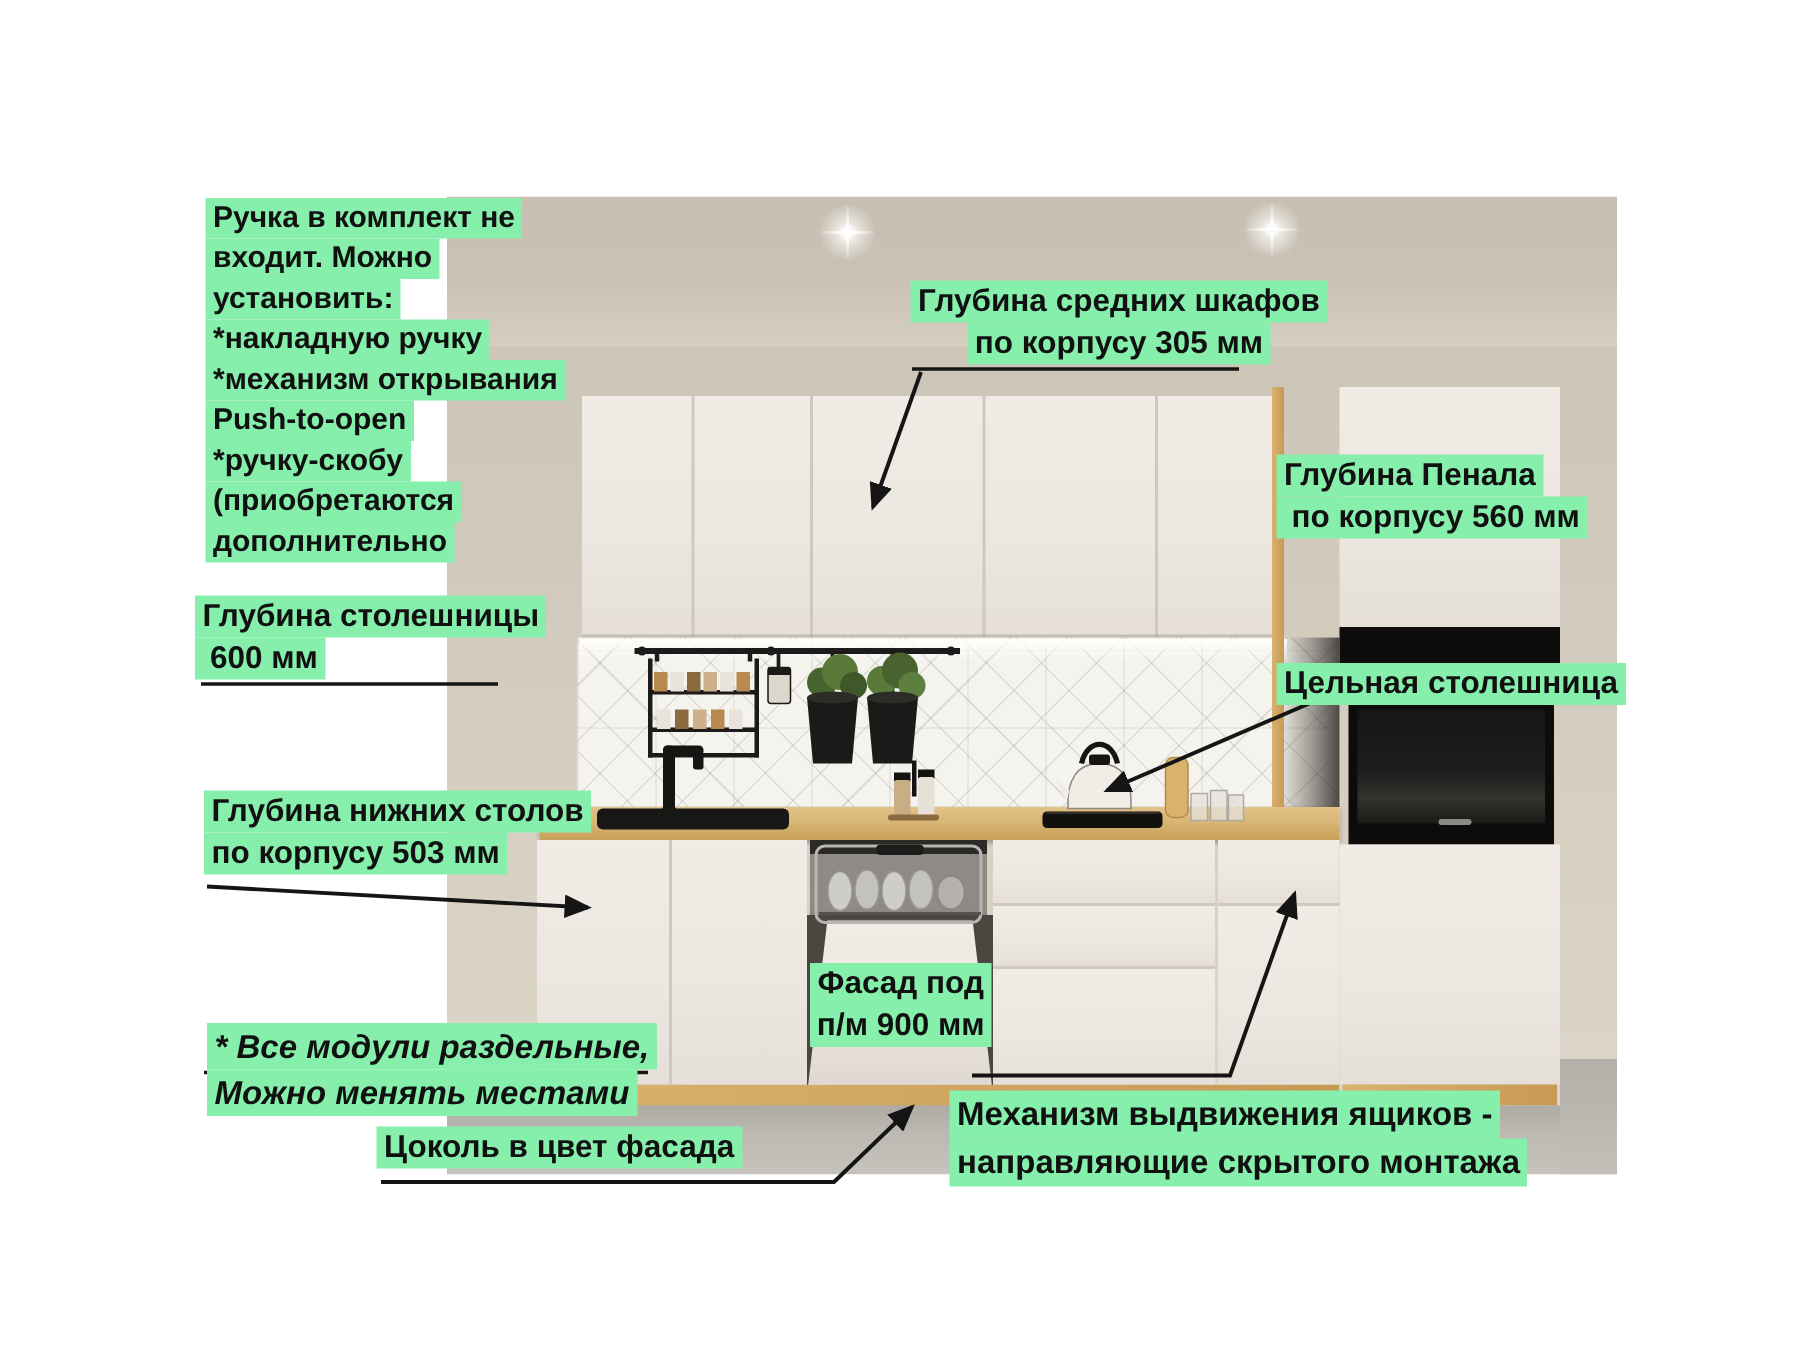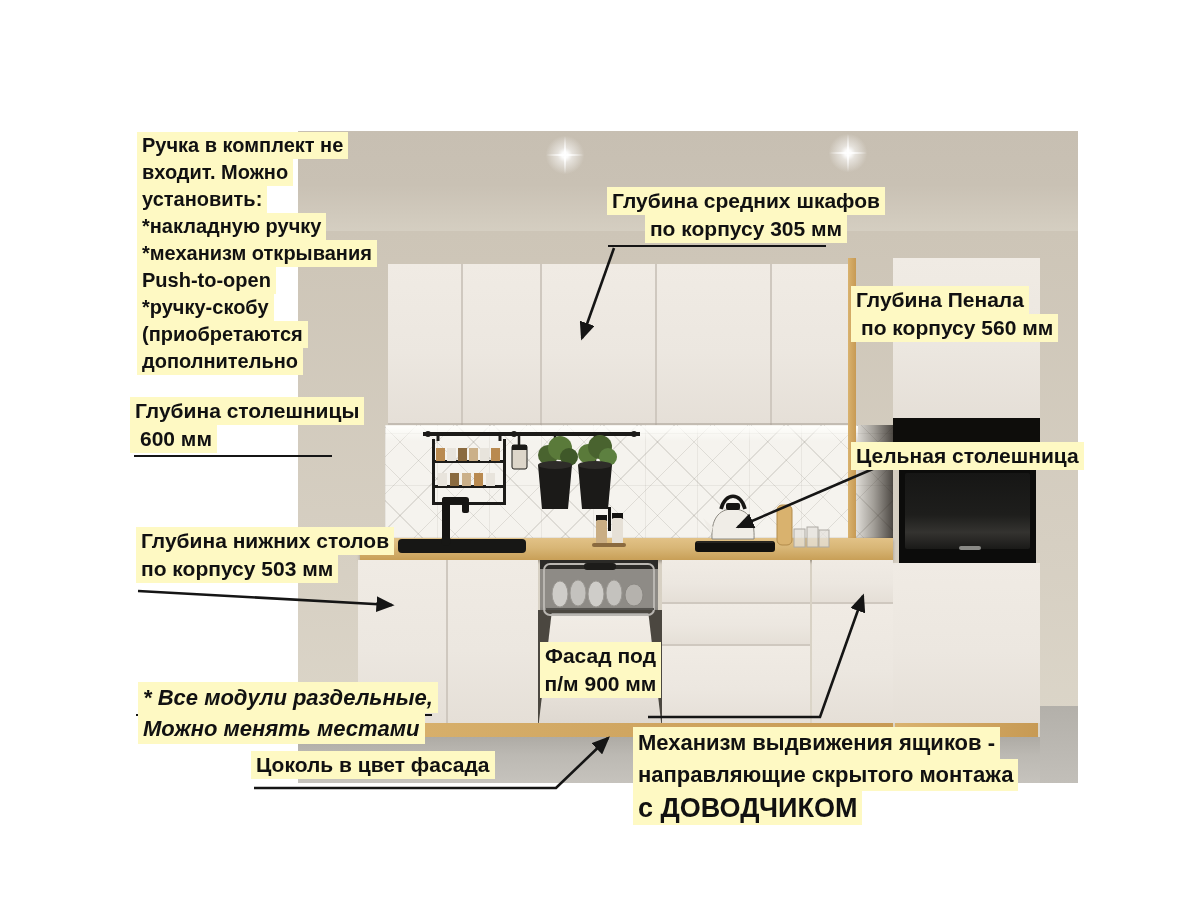--- a/index.html
+++ b/index.html
@@ -61,21 +61,21 @@
   .drawers{left:364px;top:429px;width:148px;height:163px;background:#cfc8bf;
     display:flex;flex-direction:column;gap:2px;}
   .right-sec{left:514px;top:429px;width:81px;height:163px;background:#cfc8bf;
     display:flex;flex-direction:column;gap:2px;}
   .plinth{left:64px;top:592px;width:531px;height:16px;
     clip-path:polygon(14px 0,100% 0,100% 100%,0 100%);}
   #acc{left:0;top:0;width:780px;height:652px;pointer-events:none;}
   
   #leaders{position:absolute;left:0;top:0;width:1200px;height:900px;pointer-events:none;}
   .ann{position:absolute;font-weight:bold;font-size:20px;line-height:25px;white-space:nowrap;color:#111;}
-  .ann .ln{display:table;background:#fef9c3;padding:1px 5px;}
+  .ann .ln{display:table;background:#86efac;padding:1px 5px;}
   .ann.center{text-align:center;}
   .ann.center .ln{display:inline-block;}
   .f21{font-size:21px;line-height:26px;}
   .f22{font-size:22px;line-height:30px;}
   .italic{font-style:italic;font-size:22px;line-height:29px;}
   .big{font-size:27px;line-height:32px;}
 </style>
 </head>
 <body>
 
@@ -278,21 +278,21 @@
     <span class="ln">*ручку-скобу</span>
     <span class="ln">(приобретаются</span>
     <span class="ln">дополнительно</span>
   </div>
 
   <div class="ann center f21" style="left:596px;top:187px;width:300px;">
     <span class="ln">Глубина средних шкафов</span><br>
     <span class="ln">по корпусу 305 мм</span>
   </div>
 
-  <div class="ann f21" style="left:851px;top:286px;">
+  <div class="ann f21" style="left:851px;top:303px;">
     <span class="ln">Глубина Пенала</span>
     <span class="ln" style="padding-left:10px;">по корпусу 560 мм</span>
   </div>
 
   <div class="ann f21" style="left:130px;top:397px;">
     <span class="ln">Глубина столешницы</span>
     <span class="ln" style="padding-left:10px;">600 мм</span>
   </div>
 
   <div class="ann f21" style="left:851px;top:442px;">
@@ -314,16 +314,15 @@
     <span class="ln">п/м 900 мм</span>
   </div>
 
   <div class="ann f21" style="left:251px;top:751px;">
     <span class="ln">Цоколь в цвет фасада</span>
   </div>
 
   <div class="ann f22" style="left:633px;top:727px;">
     <span class="ln">Механизм выдвижения ящиков -</span>
     <span class="ln">направляющие скрытого монтажа</span>
-    <span class="ln big">с ДОВОДЧИКОМ</span>
   </div>
 
 </div>
 
 </body></html>

